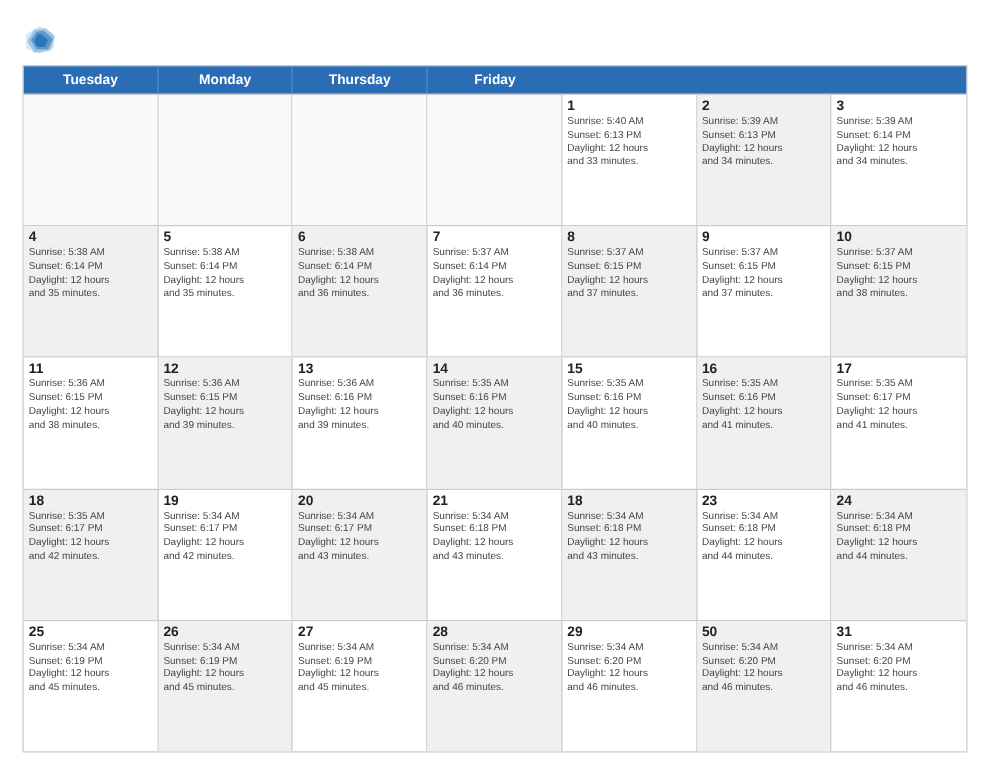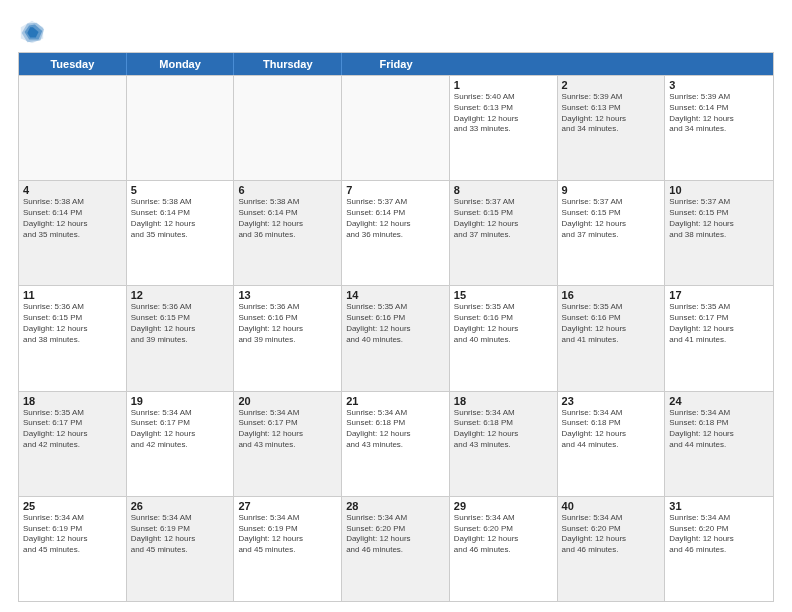--- a/index.html
+++ b/index.html
@@ -356,21 +356,21 @@
 and 46 minutes.</div>
           </div>
           <div class="cal-cell">
             <span class="day-number">29</span>
             <div class="day-detail" style="white-space: pre-line;">Sunrise: 5:34 AM
 Sunset: 6:20 PM
 Daylight: 12 hours
 and 46 minutes.</div>
           </div>
           <div class="cal-cell shaded">
-            <span class="day-number">40</span>
+            <span class="day-number">50</span>
             <div class="day-detail" style="white-space: pre-line;">Sunrise: 5:34 AM
 Sunset: 6:20 PM
 Daylight: 12 hours
 and 46 minutes.</div>
           </div>
           <div class="cal-cell">
             <span class="day-number">31</span>
             <div class="day-detail" style="white-space: pre-line;">Sunrise: 5:34 AM
 Sunset: 6:20 PM
 Daylight: 12 hours

